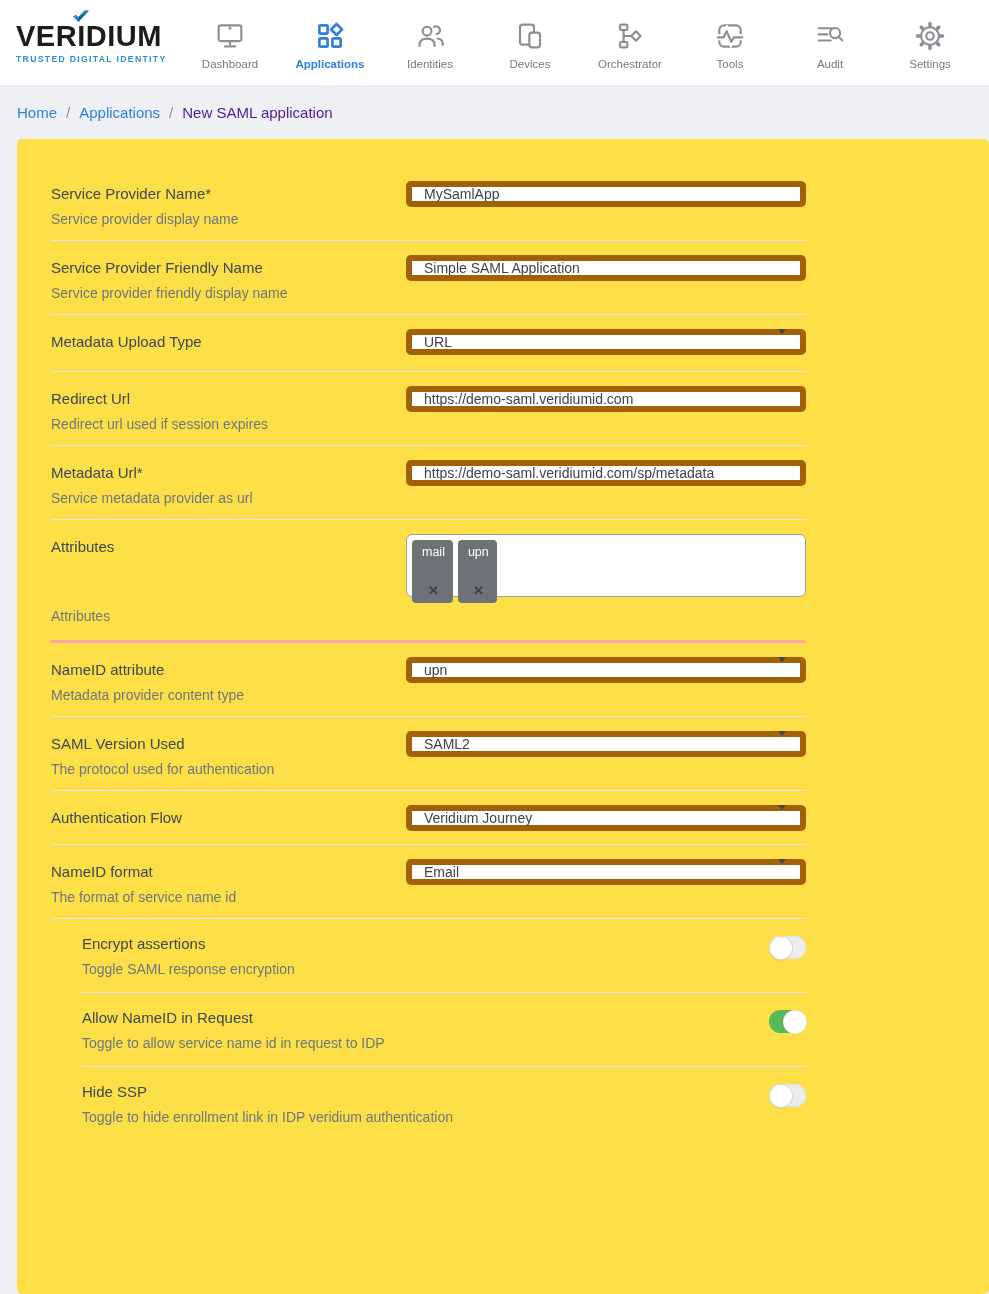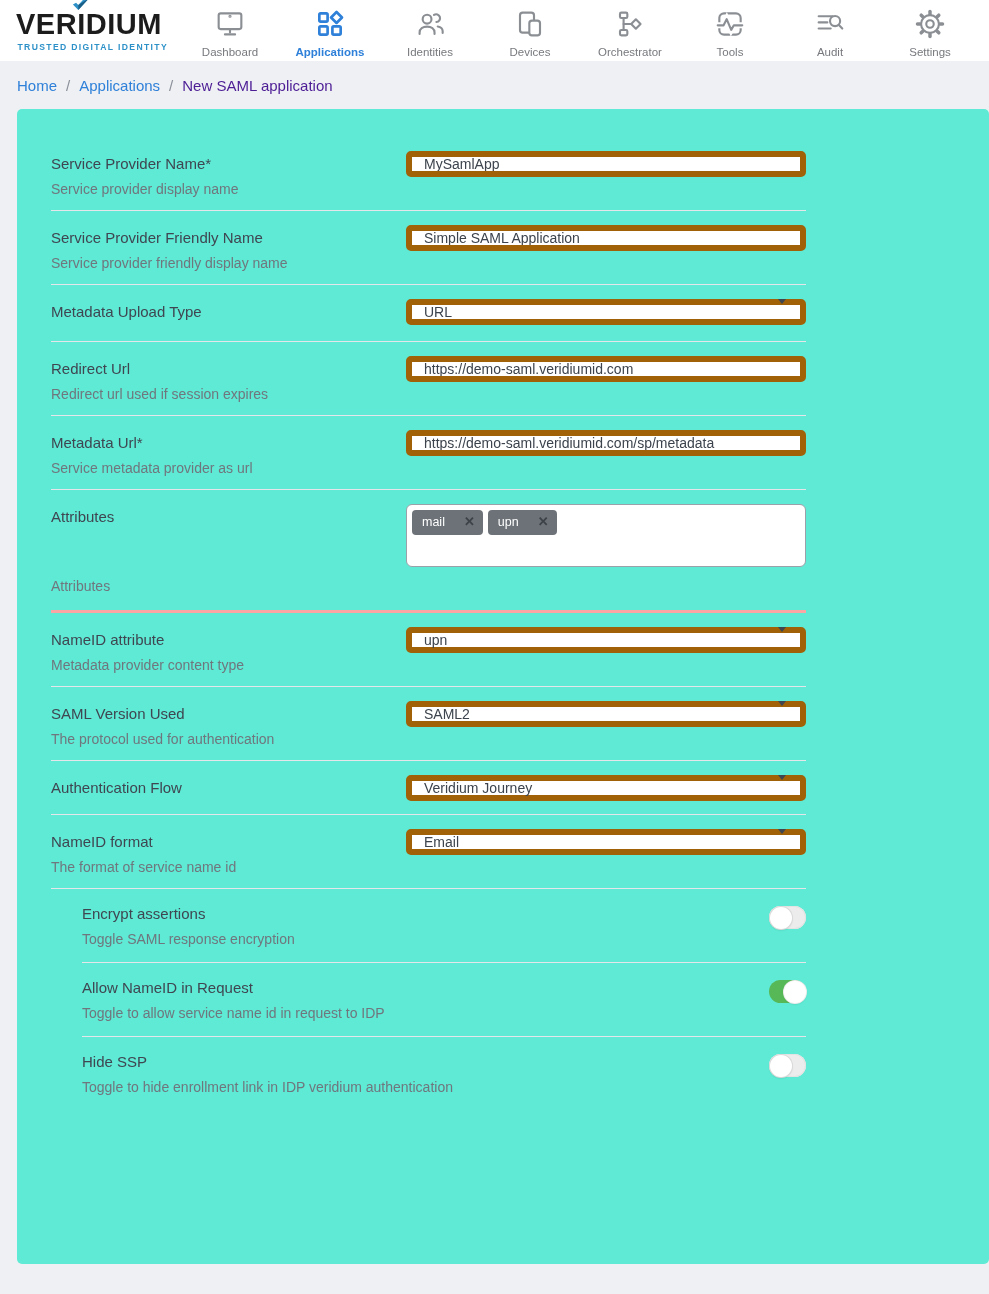--- a/index.html
+++ b/index.html
@@ -7,22 +7,22 @@
   body {
     width:989px; height:1294px;
     background:#eff0f3;
     font-family:"Liberation Sans", sans-serif;
     color:#434a54;
     overflow:hidden;
   }
 
   
   .topnav {
-    height:61px; background:#ffffff;
-    display:flex; align-items:center;text-align:right;
+    height:85px; background:#ffffff;
+    display:flex; align-items:center;
   }
   .logo { margin-left:16px; width:152px; user-select:none; }
   .logo-word {
     font-size:29px; font-weight:bold; color:#1c1c1c; letter-spacing:0.5px;
     line-height:1; display:flex; align-items:flex-end;
   }
   .logo-i { position:relative; }
   .logo-check {
     position:absolute; left:-5px; top:-13px; width:18px; height:15px;
   }
@@ -37,33 +37,33 @@
     cursor:pointer; padding-top:4px;
   }
   .nav-item .nicon { height:34px; display:flex; align-items:center; justify-content:center; }
   .nav-item .nlabel { font-size:11.5px; color:#77797d; margin-top:5px; }
   .nav-item.active .nlabel { color:#2e80d9; font-weight:bold; }
   .nav-svg { stroke:#8b8f94; fill:none; stroke-width:1.6; stroke-linecap:round; stroke-linejoin:round; }
   .nav-item.active .nav-svg { stroke:#2e80d9; stroke-width:2; }
 
   
   .breadcrumb-bar {
-    height:48px; display:flex; align-items:center; padding-left:17px;
+    height:54px; display:flex; align-items:center; padding-left:17px;
     background:#eff0f3; font-size:15px;
   }
   .crumb-link { color:#2e80d9; text-decoration:none; cursor:pointer; }
   .crumb-sep { color:#8a8f98; margin:0 9px; }
   .crumb-current { color:#4c1d95; }
 
   
   .card {
     margin-left:17px; margin-bottom:6px;
     width:calc(989px - 17px);
     height:1155px;
-    background:#5eead4; border-radius:5px;
+    background:#fde047; border-radius:5px;
     padding:28px 0 12px 34px;
   }
   .rows { width:755px; }
   .frow {
     display:flex; align-items:flex-start;
     padding:14px 0 13px 0;
     border-bottom:1px solid #e4e6e9;
   }
   .frow.no-border { border-bottom:none; }
   .fleft { width:355px; padding-top:4px; }
@@ -92,21 +92,21 @@
   .attr-row { padding:14px 0 16px 0; border-bottom:3px solid #fca5a5; }
   .attr-top { display:flex; align-items:flex-start; }
   .tagbox {
     width:400px; height:63px;
     border:1px solid #9aa1a8; border-radius:6px; background:#fff;
     padding:5px; display:flex; align-items:flex-start; gap:5px;
   }
   .chip {
     background:#6c7278; color:#ffffff; border-radius:4px;
     font-size:12.5px; padding:5px 8px 6px 10px;
-    display:flex; gap:19px; cursor:default;
+    display:flex; align-items:center; gap:25px; cursor:default;flex-direction:column;
   }
   .chip .x { color:#3d4248; font-weight:bold; font-size:13px; cursor:pointer; line-height:1; }
   .attr-desc { font-size:14px; color:#70767e; margin-top:11px; }
 
   
   .toggle-row { padding:16px 0 15px 0;margin-left:31px; }
   .trleft { flex:1; }
   .toggle {
     width:37px; height:23px; border-radius:12px;
     background:#ececec; box-shadow:inset 0 0 0 1px #e3e3e3;

